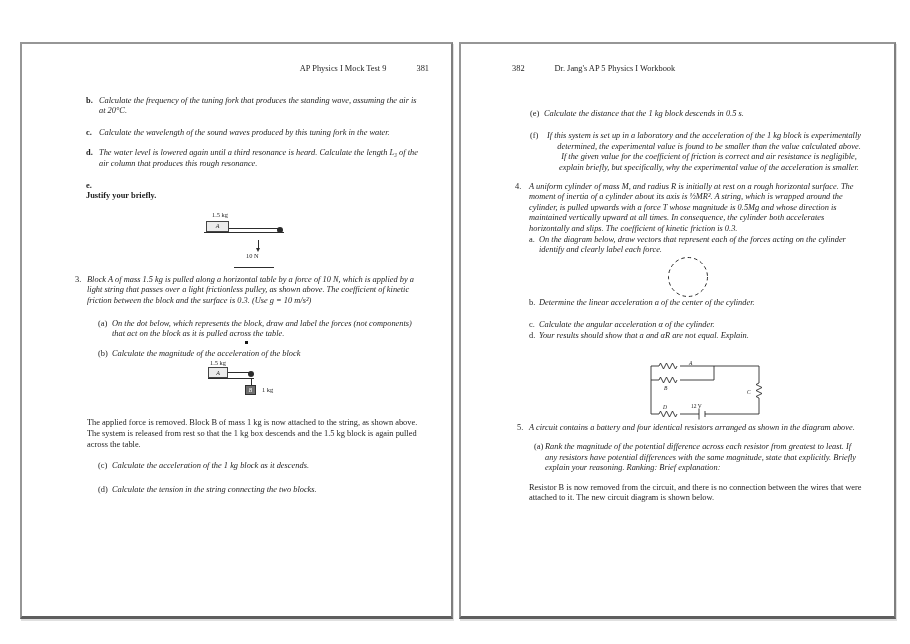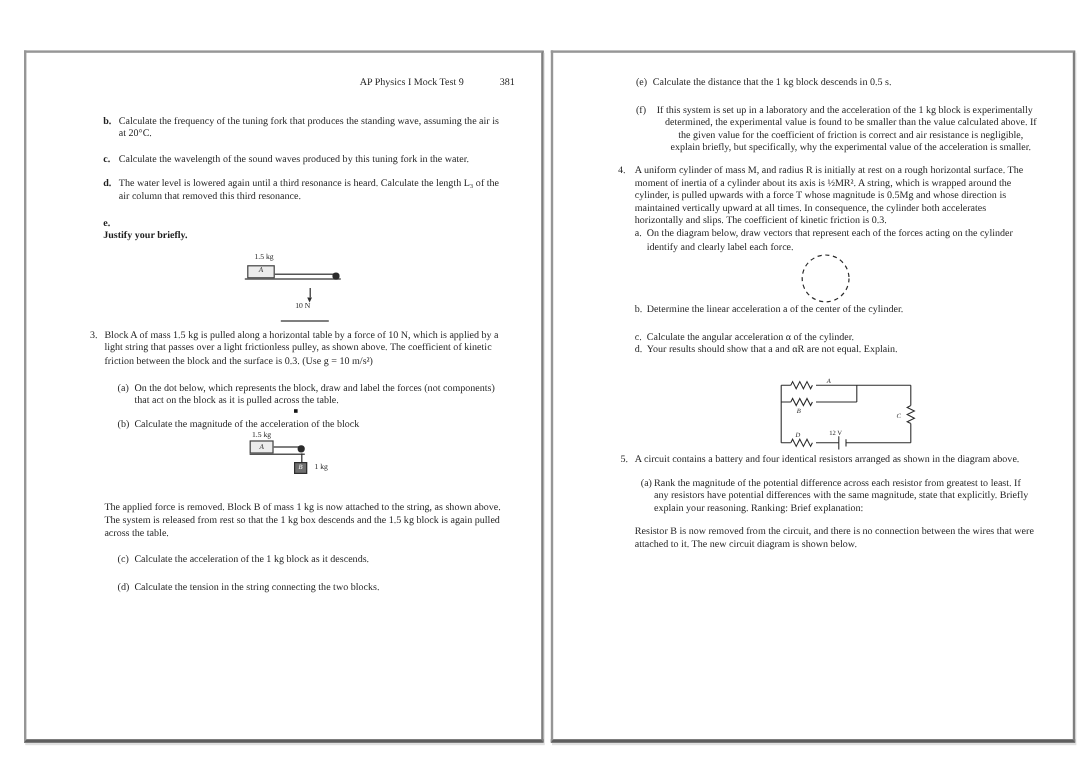--- a/index.html
+++ b/index.html
@@ -18,21 +18,21 @@
   .page-right{left:459px;top:42px;width:437px;height:577px;padding:20px 30px 0 54px;}
   .pg-header{display:flex;gap:30px;}
   .pg-header.ra{justify-content:flex-end;}
   .item{display:flex;}
   .lbl{flex:0 0 13px;}
   .lbl.b{font-weight:bold;}
   .lbl.w10{flex-basis:10px;}
   .lbl.w11{flex-basis:11px;}
   .lbl.w12{flex-basis:12px;}
   .lbl.w14{flex-basis:14px;}
-  .txt{flex:1 1 auto;}
+  .txt{flex:1 1 auto;font-style:italic;}
   .txt.hang{padding-left:10px;text-indent:-10px;text-align:center;}
   .bold{font-weight:bold;}
   .blockline{display:block;}
   .fig{position:relative;}
   .f-el{position:absolute;}
   .f-label{font-size:6.4px;line-height:7px;white-space:nowrap;}
   .blockA{box-sizing:border-box;border:1px solid #444;background:#ececec;
           display:flex;align-items:center;justify-content:center;
           font-size:6px;font-style:italic;line-height:6px;}
   .blockB{box-sizing:border-box;border:1px solid #2e2e2e;background:#6f6f6f;color:#fff;
@@ -61,21 +61,21 @@
     <span class="txt">Calculate the frequency of the tuning fork that produces the standing wave, assuming the air is at 20°C.</span>
   </div>
 
   <div class="item" style="margin-bottom:10px">
     <span class="lbl b">c.</span>
     <span class="txt">Calculate the wavelength of the sound waves produced by this tuning fork in the water.</span>
   </div>
 
   <div class="item" style="margin-bottom:11px">
     <span class="lbl b">d.</span>
-    <span class="txt">The water level is lowered again until a third resonance is heard. Calculate the length L₃ of the air column that removed this third resonance.</span>
+    <span class="txt">The water level is lowered again until a third resonance is heard. Calculate the length L₃ of the air column that produces this rough resonance.</span>
   </div>
 
   <div class="item">
     <span class="lbl b">e.</span>
     <span class="txt">
     </span>
   </div>
   <div class="bold" style="margin-bottom:8px">Justify your briefly.</div>
 
   <div class="fig" style="height:60px;margin-bottom:5px">
@@ -134,20 +134,24 @@
 
   <div class="item" style="margin-left:12px">
     <span class="lbl w14">(d)</span>
     <span class="txt">Calculate the tension in the string connecting the two blocks.</span>
   </div>
 
 </section>
 
 <section class="page page-right">
 
+  <div class="pg-header" style="margin-left:-3px;margin-bottom:34px">
+    <span>382</span>
+    <span>Dr. Jang's AP 5 Physics I Workbook</span>
+  </div>
 
   <div class="item" style="margin-left:15px;margin-bottom:12px">
     <span class="lbl w14">(e)</span>
     <span class="txt">Calculate the distance that the 1 kg block descends in 0.5 s.</span>
   </div>
 
   <div class="item" style="margin-left:15px;margin-bottom:8px">
     <span class="lbl w14">(f)</span>
     <span class="txt hang">If this system is set up in a laboratory and the acceleration of the 1 kg block is experimentally determined, the experimental value is found to be smaller than the value calculated above. If the given value for the coefficient of friction is correct and air resistance is negligible, explain briefly, but specifically, why the experimental value of the acceleration is smaller.</span>
   </div>

